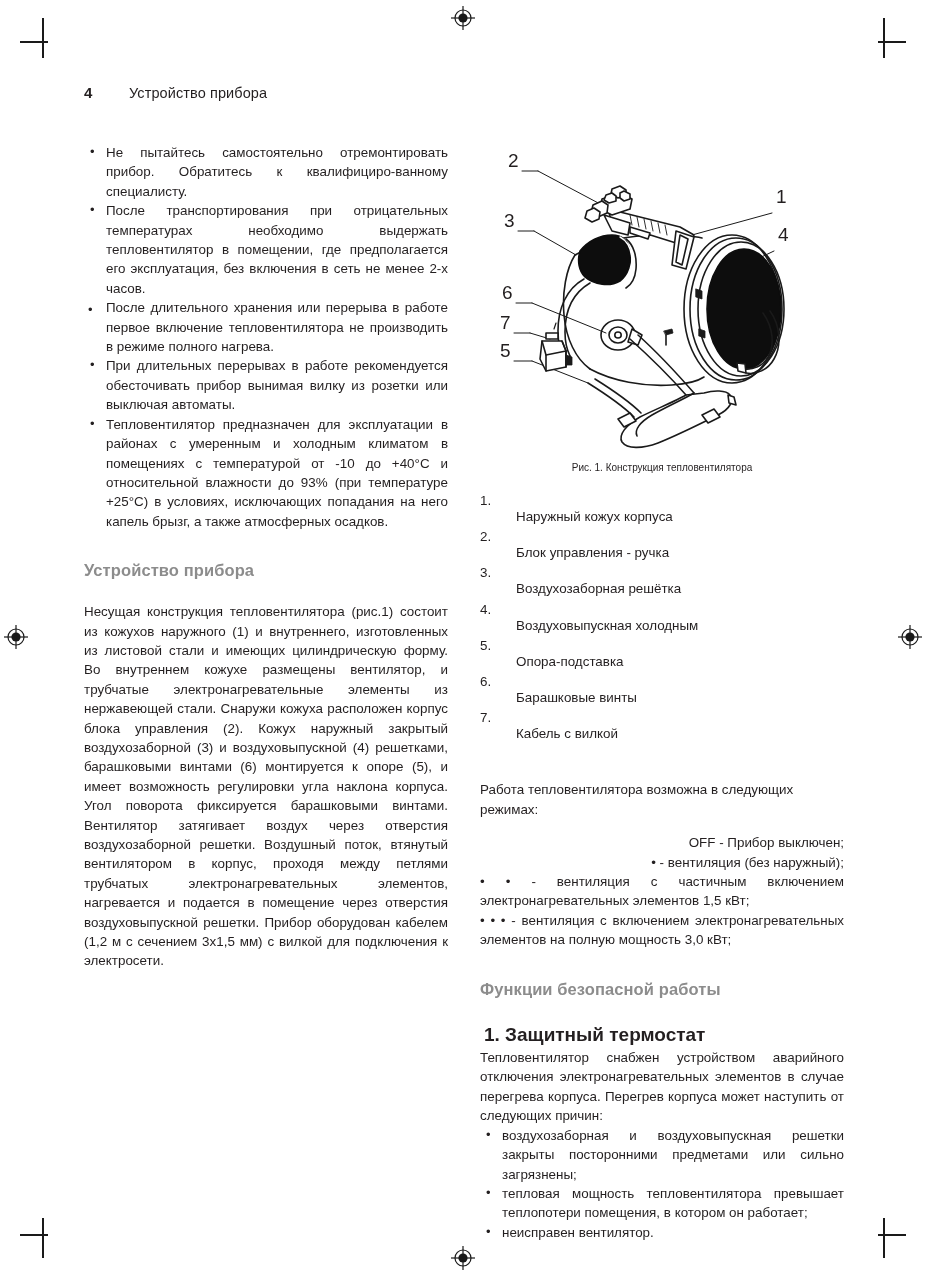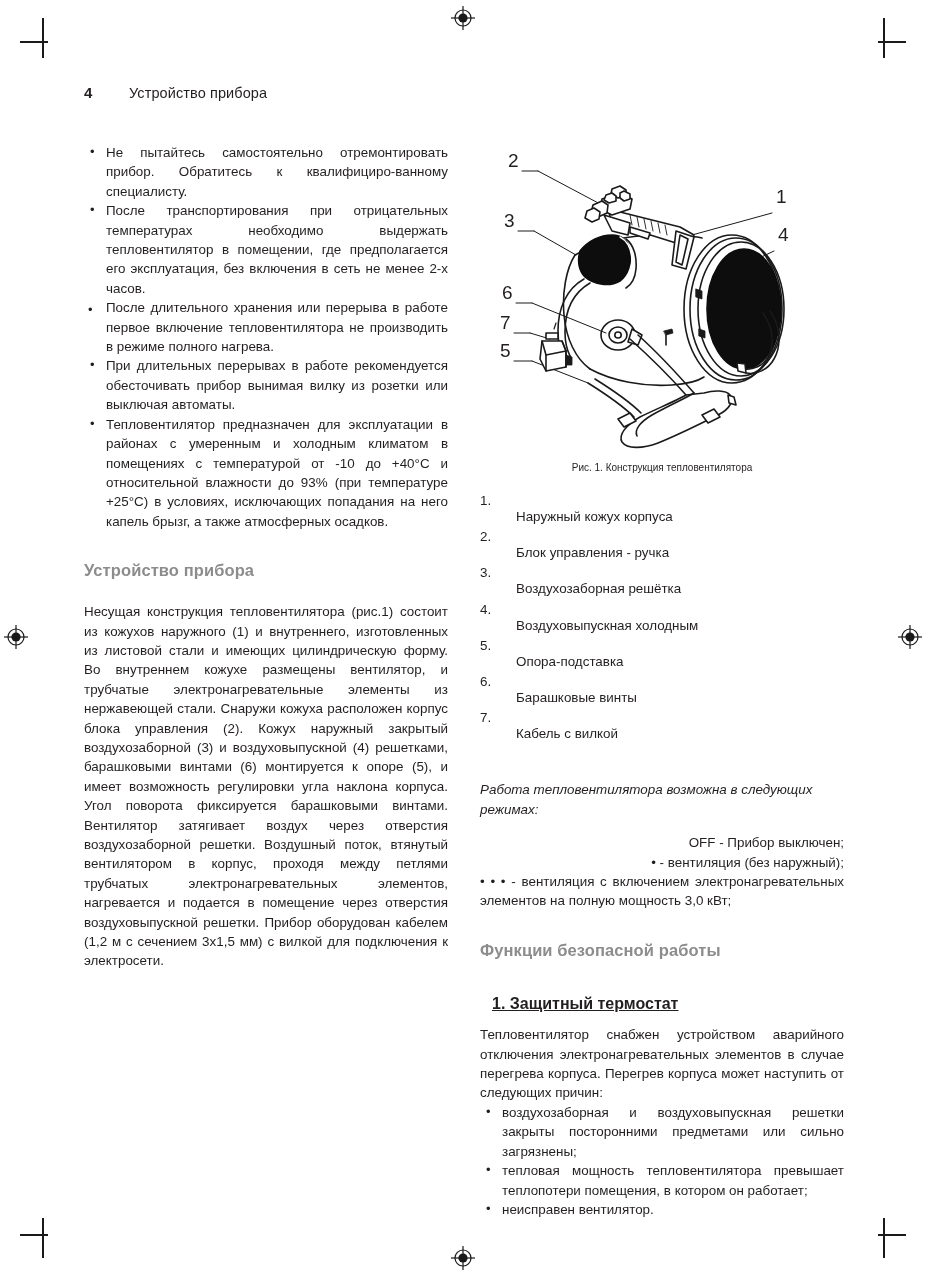--- a/index.html
+++ b/index.html
@@ -46,21 +46,21 @@
   }
   .col { width: 364px; }
 
   
   .body-p {
     font-size: 13.4px;
     line-height: 19.4px;
     text-align: justify;
     margin: 0;
   }
-  .body-p.nojust { text-align: left; font-style: italic; }
+  .body-p.nojust { text-align: left; }
 
   ul.bullets { list-style: none; margin: 0; padding: 0; }
   ul.bullets > li {
     position: relative;
     padding-left: 22px;
     font-size: 13.4px;
     line-height: 19.4px;
     text-align: justify;
     margin: 0 0 0 0;
   }
@@ -106,25 +106,24 @@
   }
   ol.legend > li .num { width: 36px; flex: 0 0 36px; }
   ol.legend > li .lbl { flex: 1; margin-top: 16px; }
 
   
   .modes { font-size: 13.4px; line-height: 19.4px; }
   .modes .mline { text-align: justify; margin: 0; }
   .modes .mline.nj { text-align: right; }
 
   .subhead {
-    font-size: 16px;
+    font-size: 19px;
     line-height: 19.4px;
     font-weight: bold;
-    margin: 12px;
-    text-decoration: underline;
+    margin: 4px;
   }
 </style>
 </head>
 <body>
 
 <div>
 
   <div class="crop" style="left:42px;top:18px;width:1.5px;height:40px;"></div>
   <div class="crop" style="left:20px;top:41px;width:28px;height:1.5px;"></div>
 
@@ -381,20 +380,21 @@
 
       <div class="spacer-sm"></div>
 
       <p class="body-p nojust">Работа тепловентилятора возможна в следующих режимах:</p>
 
       <div class="spacer-sm"></div>
 
       <div class="modes">
         <p class="mline nj">OFF - Прибор выключен;</p>
         <p class="mline nj">• - вентиляция (без наружный);</p>
+        <p class="mline">• •  - вентиляция с частичным включением электронагревательных элементов 1,5 кВт;</p>
         <p class="mline">• • • - вентиляция с включением электронагревательных элементов на полную мощность 3,0 кВт;</p>
       </div>
 
       <div class="spacer-lg"></div>
 
       <h2 class="sec">Функции безопасной работы</h2>
 
       <div class="spacer-md"></div>
 
       <p class="subhead">1. Защитный термостат</p>

